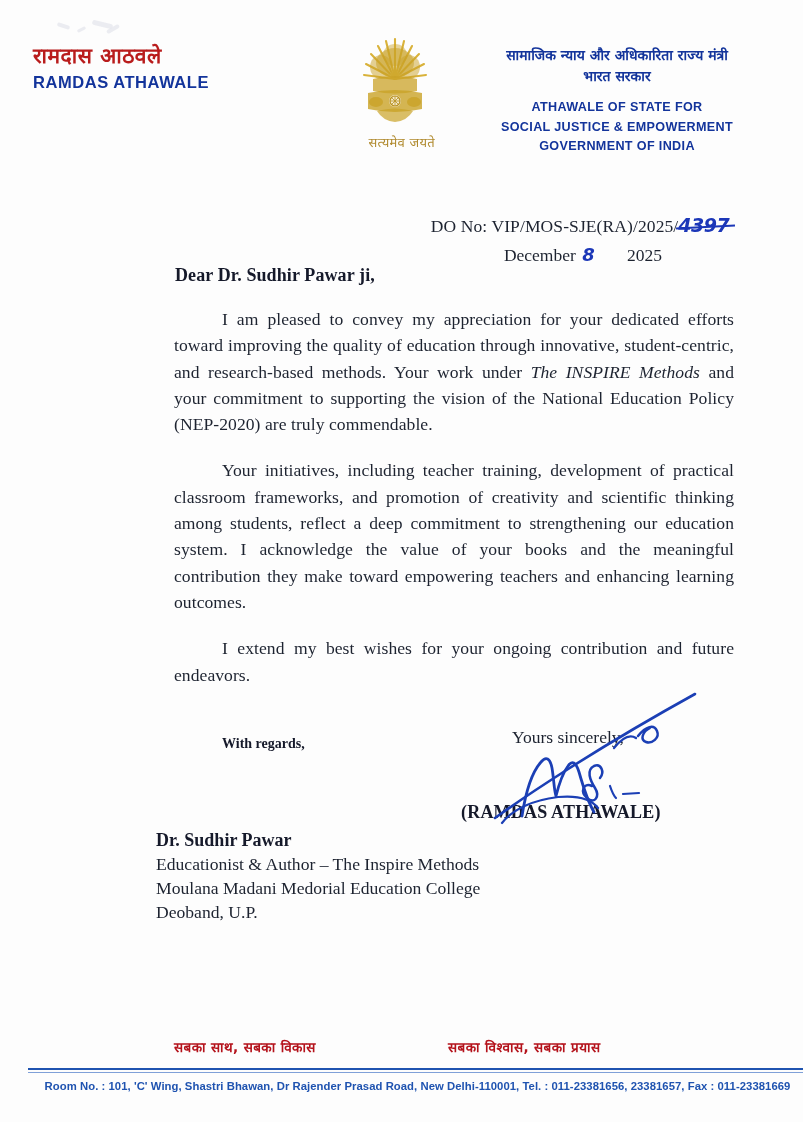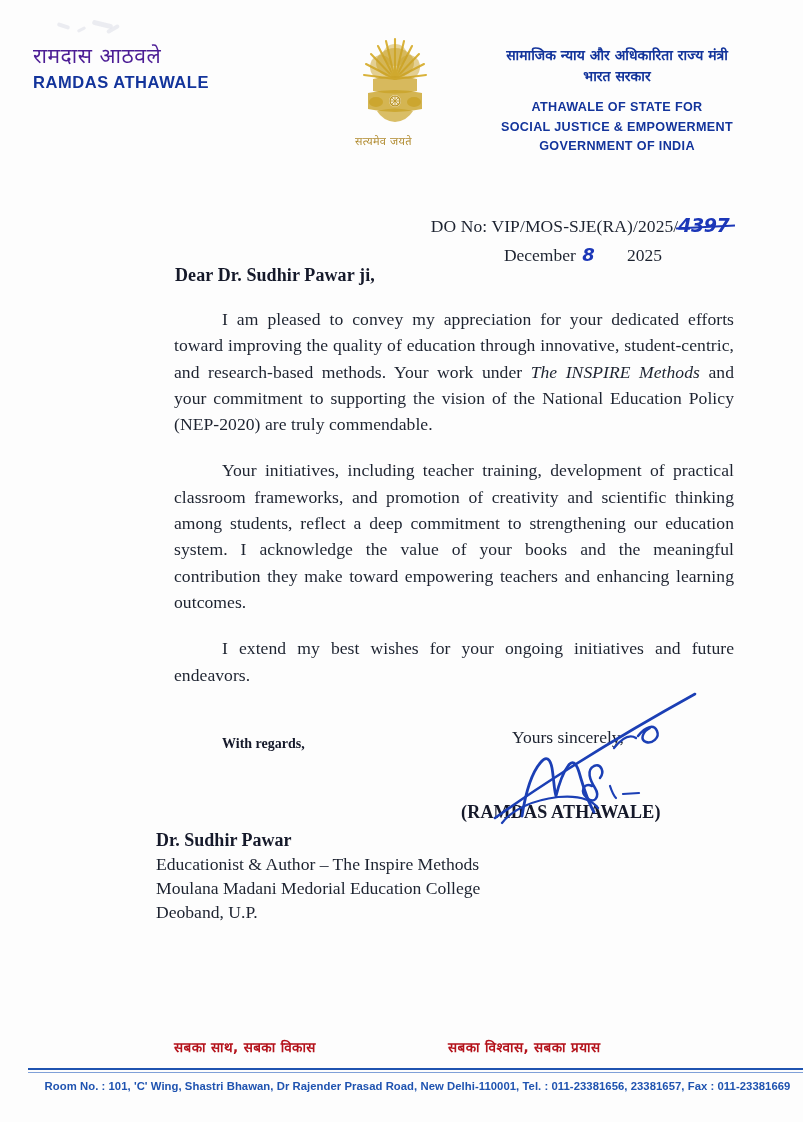--- a/index.html
+++ b/index.html
@@ -37,24 +37,24 @@
   }
   .hdr-left {
     position: absolute;
     left: 33px;
     top: 44px;
     color: #13349b;
   }
   .hdr-name-hi {
     font-family: "DejaVu Sans", sans-serif;
     font-size: 21px;
-    font-weight: 400;
+    font-weight: 700;
     letter-spacing: .5px;
     line-height: 1.15;
-    color: #4c1d95;
+    color: #b91c1c;
     white-space: nowrap;
   }
   .hdr-name-en {
     font-family: "Liberation Sans", sans-serif;
     font-size: 16.5px;
     font-weight: 700;
     letter-spacing: .55px;
     margin-top: 5px;
     color: #13349b;
     white-space: nowrap;
@@ -66,23 +66,23 @@
     top: 33px;
     width: 80px;
     height: 118px;
   }
   .emblem svg { display: block; }
   .emblem-motto {
     position: absolute;
     left: 0;
     top: 100px;
     width: 80px;
-    text-align: left;
-    font-family: "DejaVu Sans", sans-serif;
-    font-size: 11px;
+    text-align: right;
+    font-family: "DejaVu Sans", sans-serif;
+    font-size: 13px;
     color: #b08a2e;
     letter-spacing: .3px;
   }
 
   .hdr-right {
     position: absolute;
     left: 452px;
     top: 45px;
     width: 330px;
     text-align: center;
@@ -370,21 +370,21 @@
     </div>
   </div>
 
   <div class="salutation">Dear Dr. Sudhir Pawar ji,</div>
 
   <div class="body-col">
     <p class="para"><span>I am pleased to convey my appreciation for your dedicated efforts toward improving the quality of education through innovative, student-centric, and research-based methods. Your work under </span><em>The INSPIRE Methods</em><span> and your commitment to supporting the vision of the National Education Policy (NEP-2020) are truly commendable.</span></p>
 
     <p class="para">Your initiatives, including teacher training, development of practical classroom frameworks, and promotion of creativity and scientific thinking among students, reflect a deep commitment to strengthening our education system. I acknowledge the value of your books and the meaningful contribution they make toward empowering teachers and enhancing learning outcomes.</p>
 
-    <p class="para">I extend my best wishes for your ongoing initiatives and future endeavors.</p>
+    <p class="para">I extend my best wishes for your ongoing contribution and future endeavors.</p>
   </div>
 
   <div class="regards">With regards,</div>
   <div class="yours">Yours sincerely,</div>
   <div class="signer">(RAMDAS  ATHAWALE)</div>
 
   <div class="signature">
     <svg width="290" height="145" viewBox="0 0 290 145">
       <g fill="none" stroke="#1b3fb5" stroke-linecap="round" stroke-linejoin="round">
 

